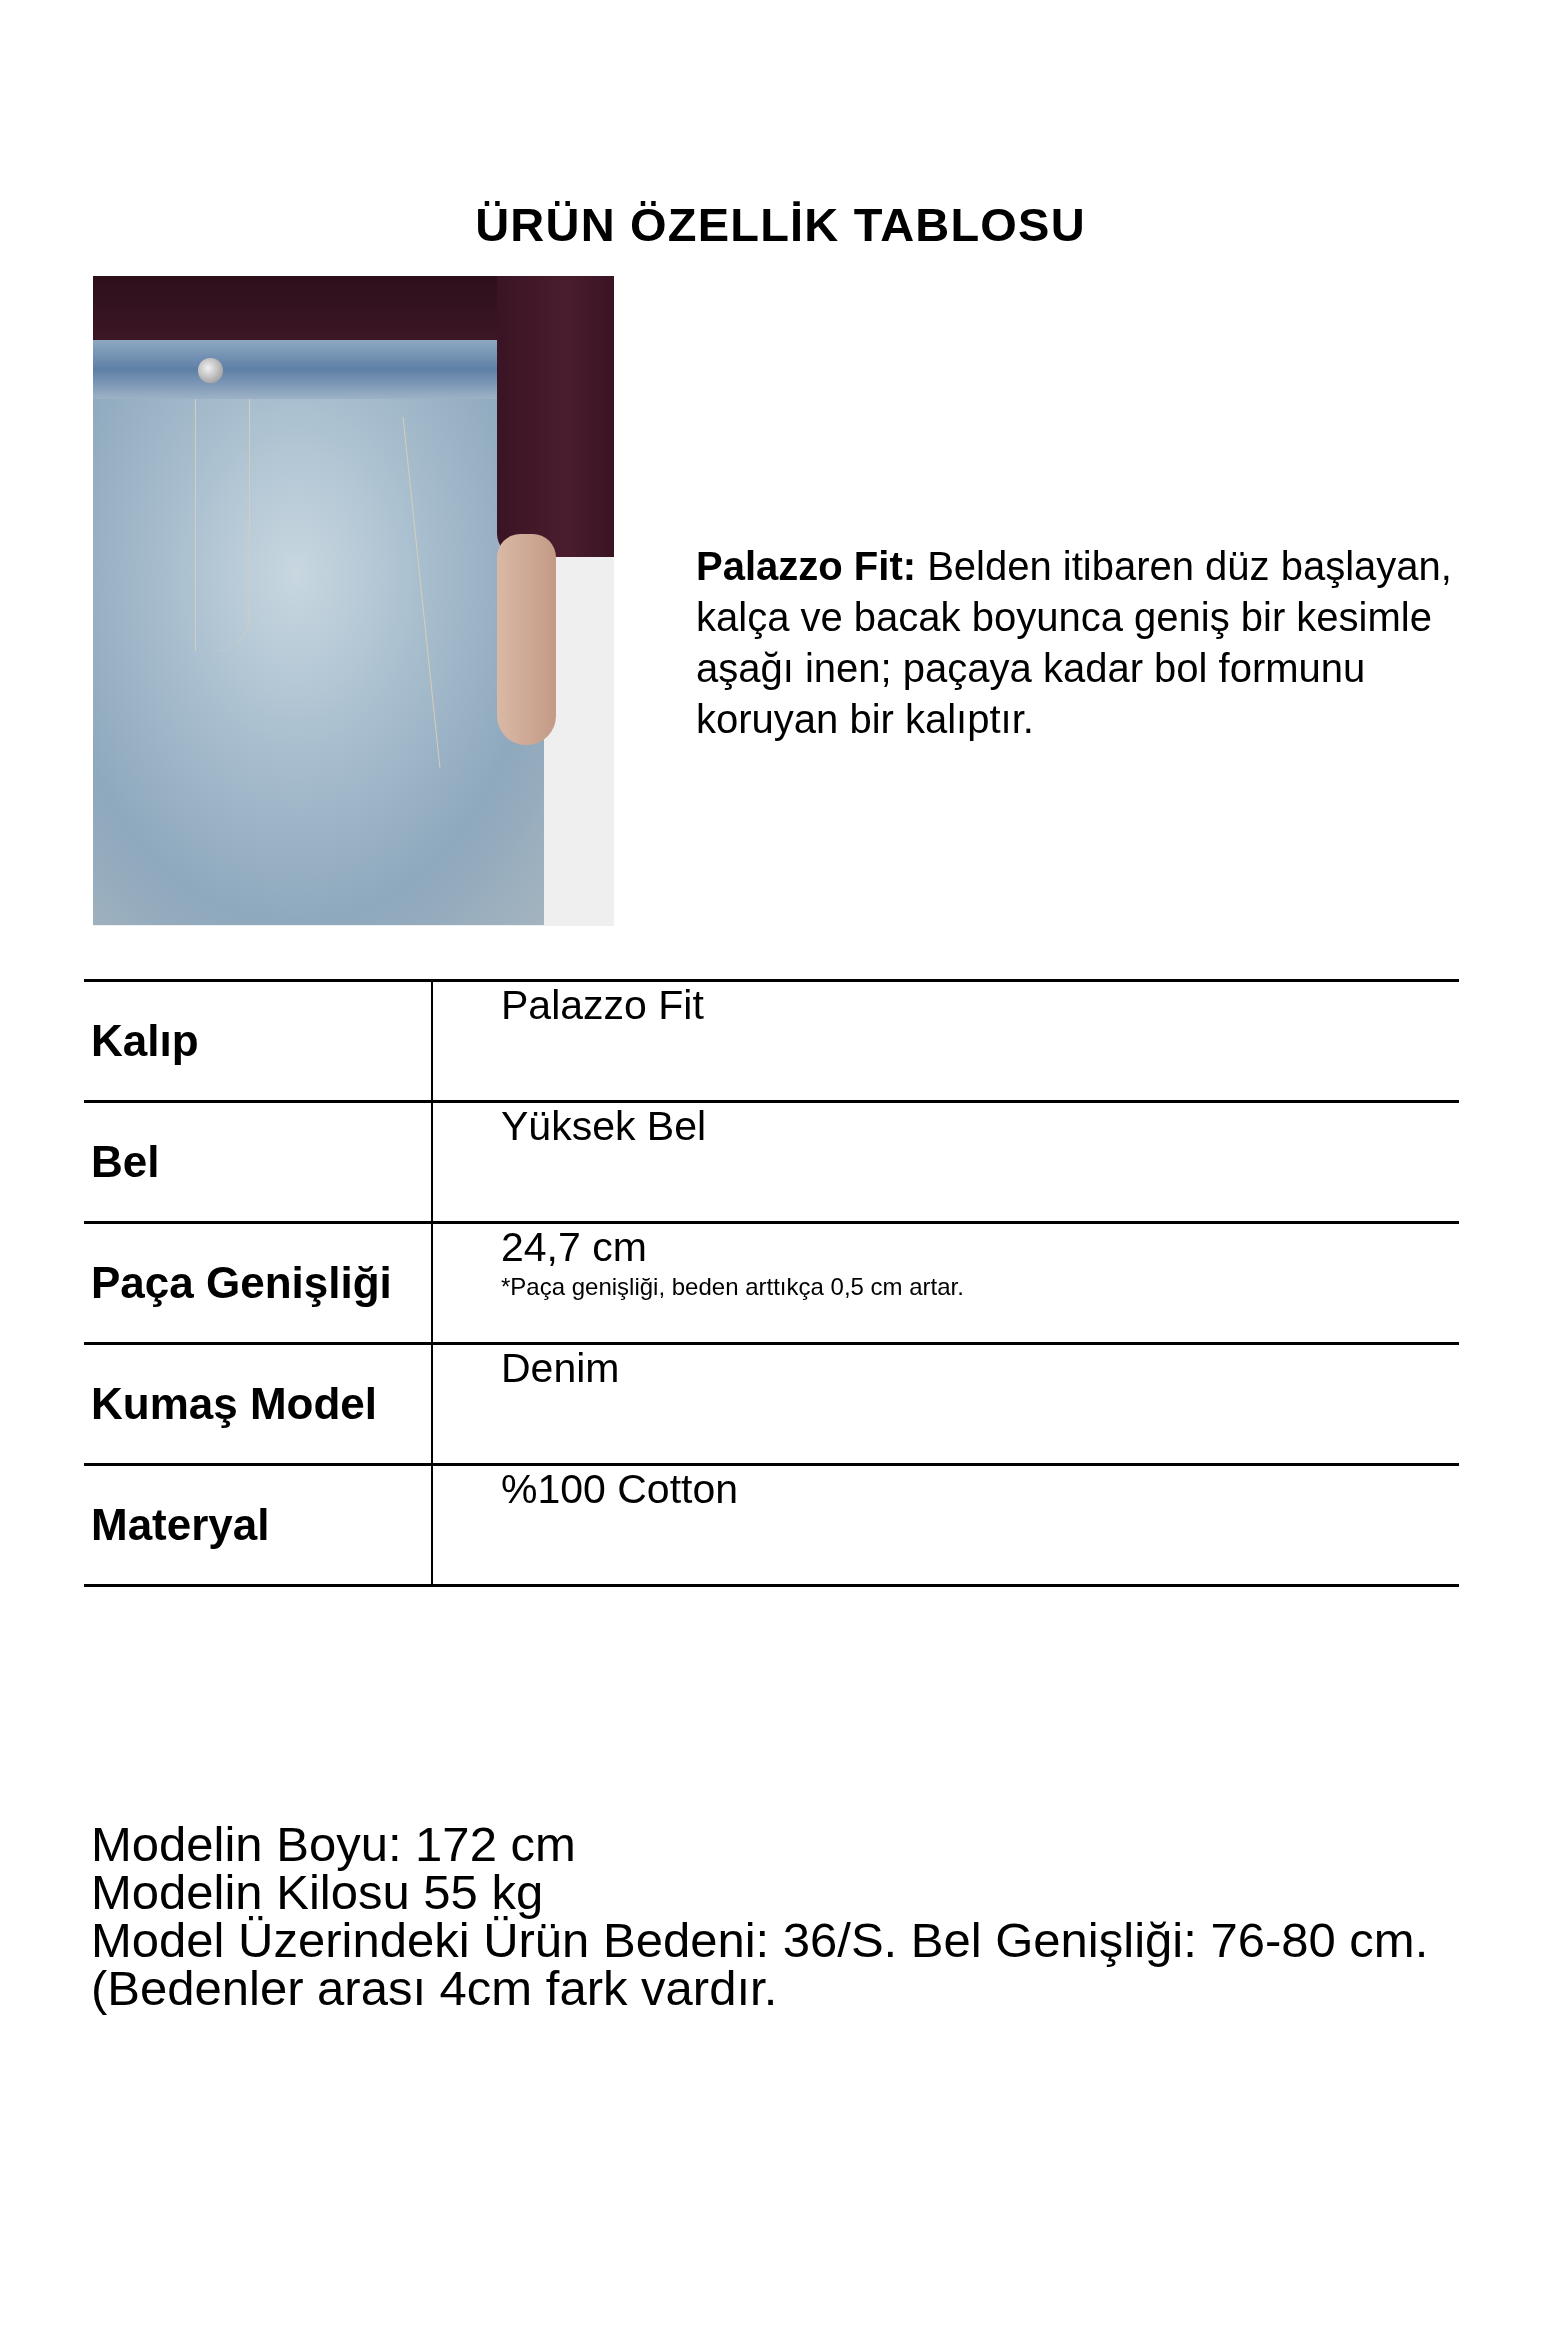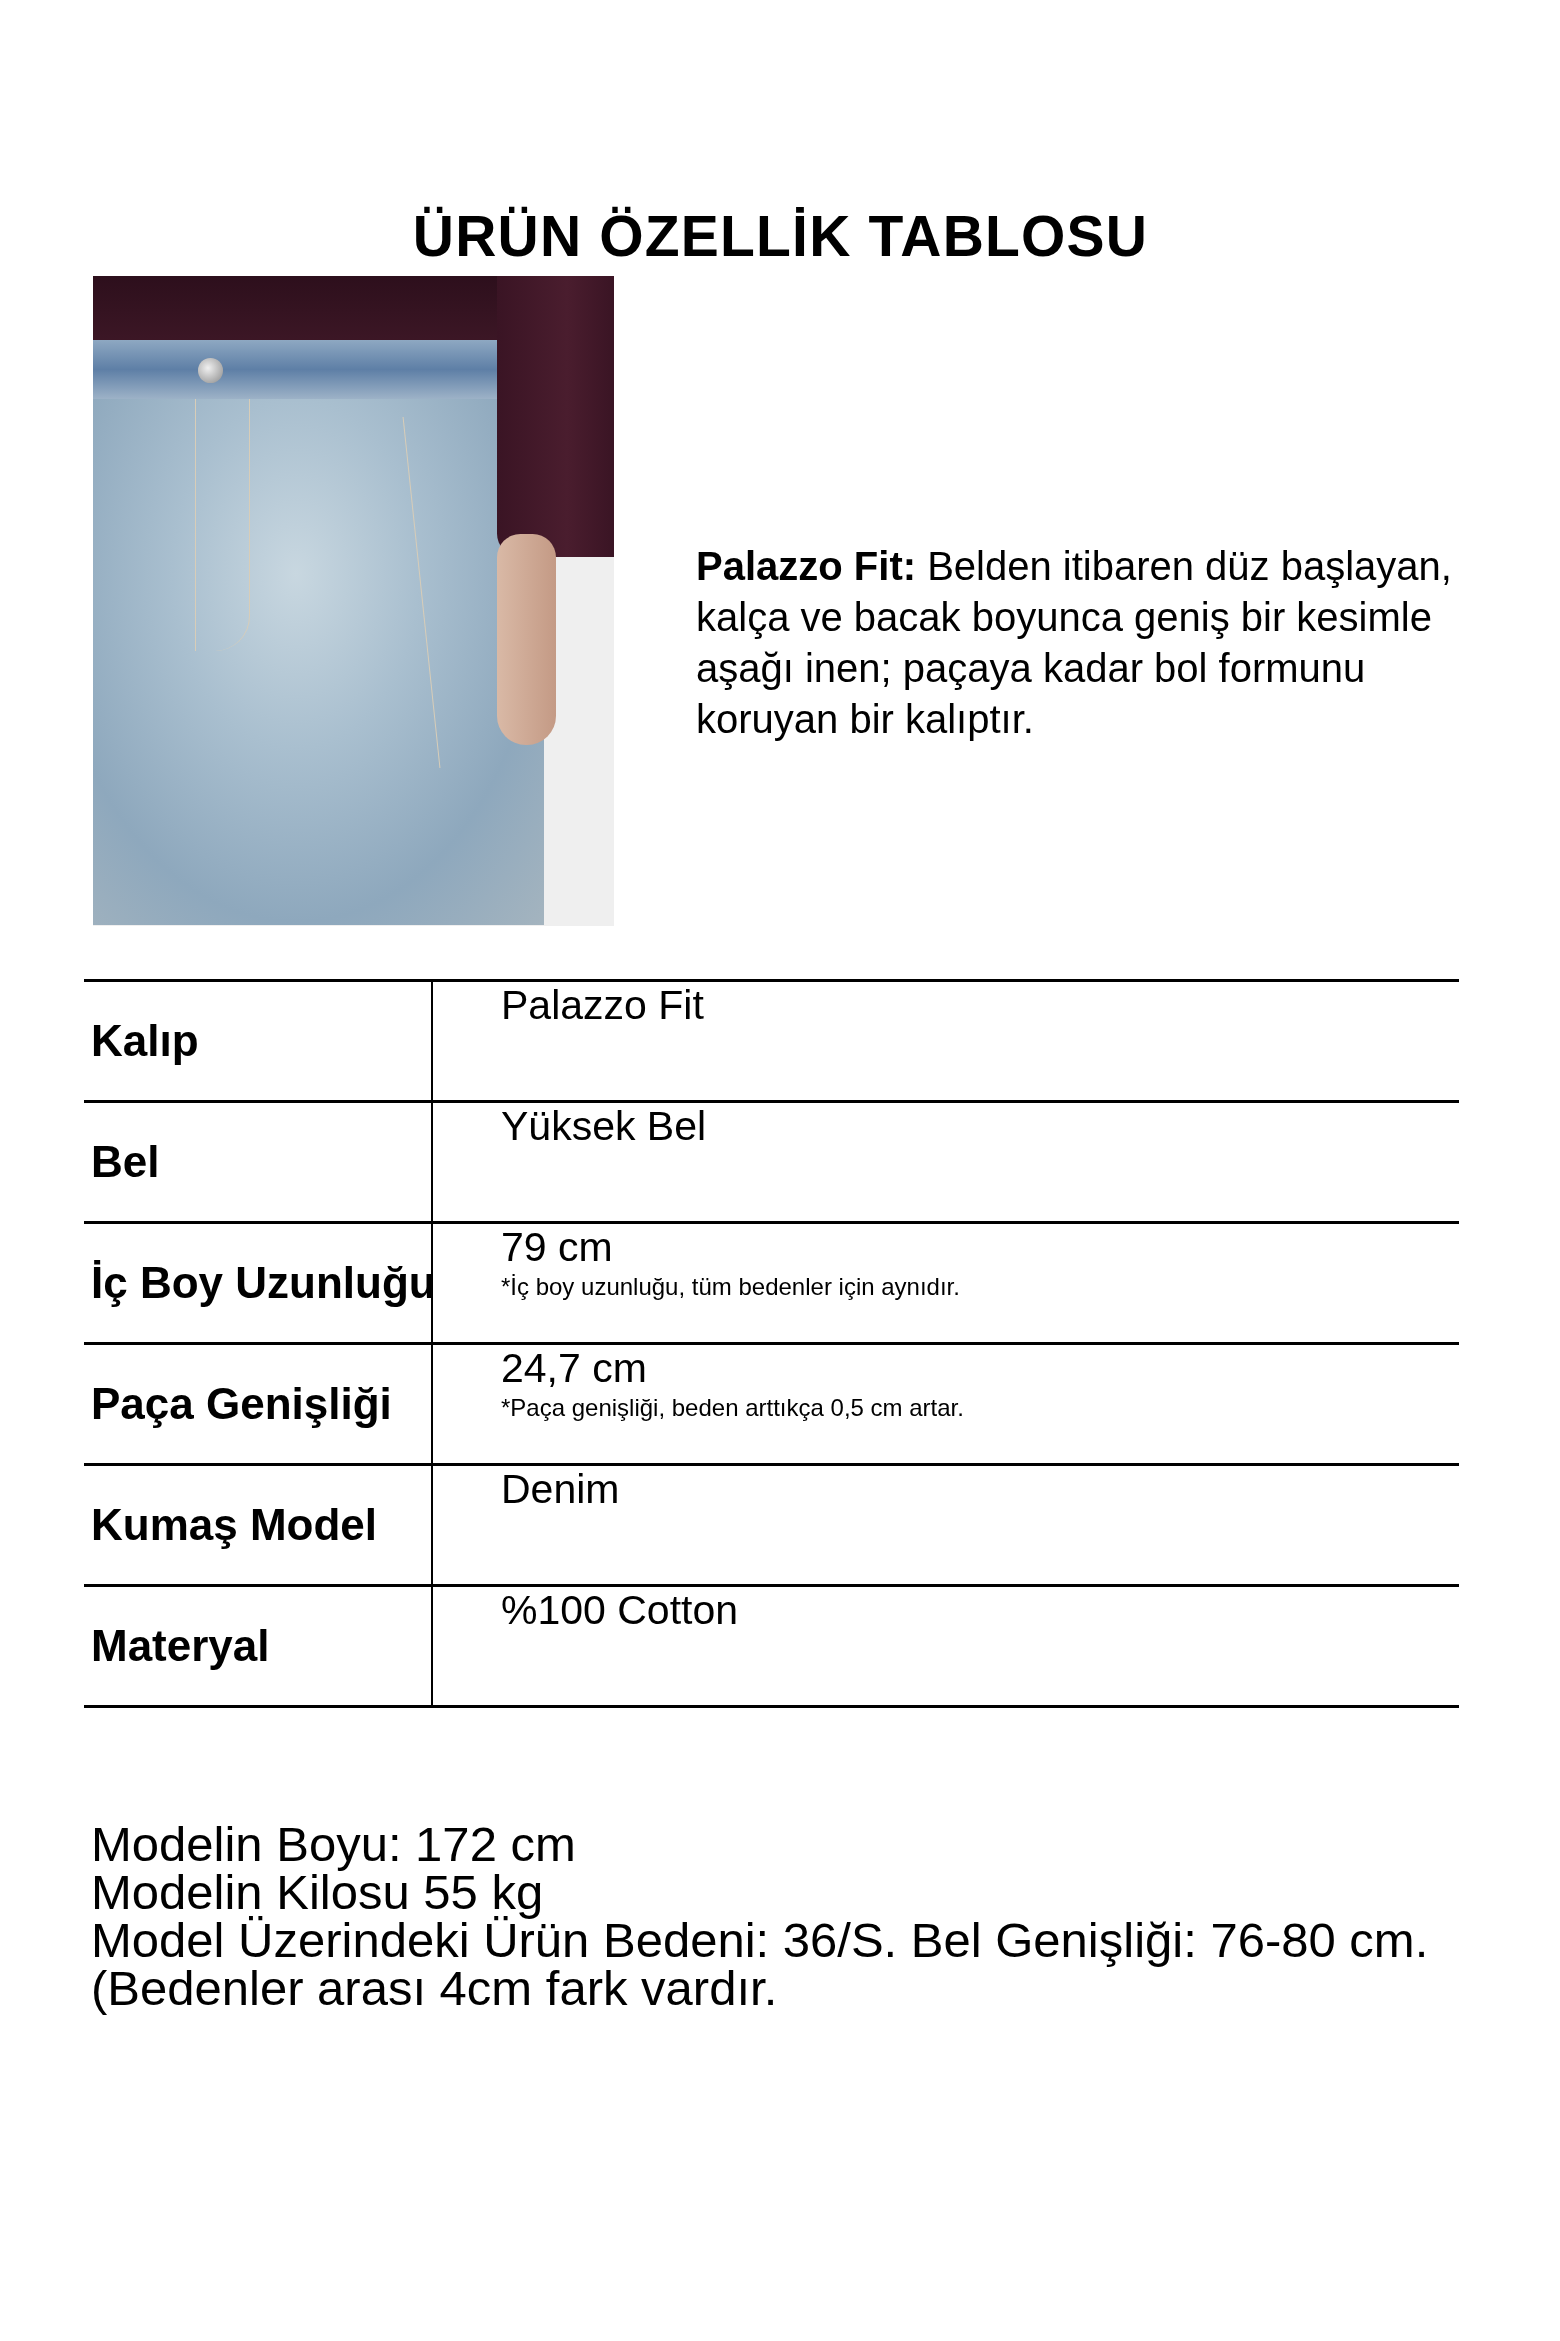--- a/index.html
+++ b/index.html
@@ -1,19 +1,19 @@
 <!DOCTYPE html>
 <html style="font-size:9.4px"><head>
 <meta charset="utf-8">
 <style>
   html, body { margin: 0; padding: 0; background: #ffffff; }
   body { width: 1561px; height: 2342px; position: relative; overflow: hidden;
          font-family: "Liberation Sans", "DejaVu Sans", sans-serif; color: #000; }
   .title { position: absolute; left: 0; width: 1561px; top: 170px; text-align: center;
-           font-weight: bold; font-size: 57px; letter-spacing: 1.2px; line-height: 1; }
+           font-weight: bold; font-size: 47px; letter-spacing: 1.2px; line-height: 1; }
   .photo { position: absolute; left: 93px; top: 276px; width: 521px; height: 650px;
            overflow: hidden; background: #eeeeee; }
   .photo .bg-wall { position: absolute; left: 0; top: 0; width: 100%; height: 100%; background: #efefef; }
   .photo .sweater { position: absolute; left: 0; top: 0; width: 410px; height: 70px;
            background: linear-gradient(180deg, #2d0f1c 0%, #3d1726 100%); }
   .photo .sleeve { position: absolute; left: 404px; top: 0; width: 117px; height: 281px;
            background: linear-gradient(90deg, #3a1424 0%, #4a1d2e 60%, #3a1424 100%);
            border-bottom-left-radius: 23.4px; }
   .photo .hand { position: absolute; left: 404px; top: 258px; width: 59px; height: 211px;
            background: linear-gradient(90deg, #d9b9a6, #c49a85); border-radius: 23.4px 23.4px 29px 29px; }
@@ -68,28 +68,20 @@
     </div>
   </div>
   <div class="row">
     <div class="label">Bel</div>
     <div class="divider"></div>
     <div class="value">
       <span>Yüksek Bel</span>
     </div>
   </div>
   <div class="row">
-    <div class="label">İç Boy Uzunluğu</div>
-    <div class="divider"></div>
-    <div class="value">
-      <span>79 cm</span>
-      <span class="note">*İç boy uzunluğu, tüm bedenler için aynıdır.</span>
-    </div>
-  </div>
-  <div class="row">
     <div class="label">Paça Genişliği</div>
     <div class="divider"></div>
     <div class="value">
       <span>24,7 cm</span>
       <span class="note">*Paça genişliği, beden arttıkça 0,5 cm artar.</span>
     </div>
   </div>
   <div class="row">
     <div class="label">Kumaş Model</div>
     <div class="divider"></div>

